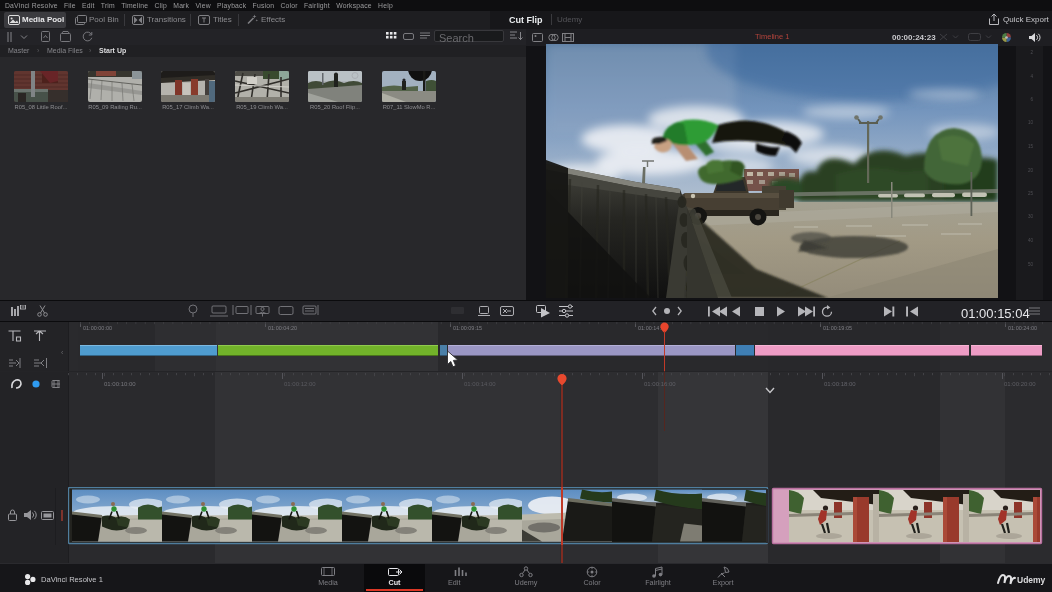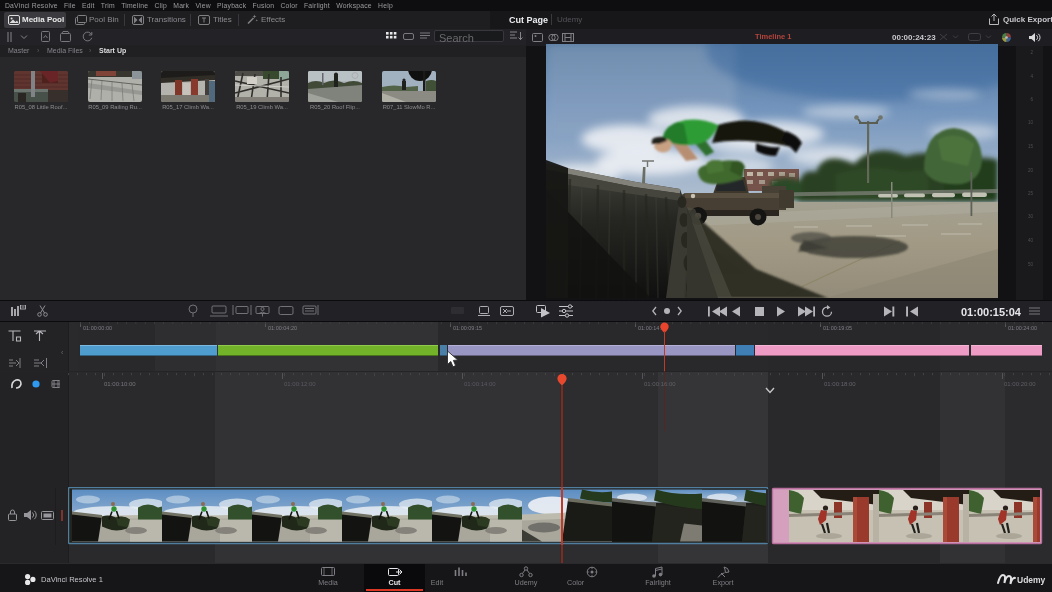--- a/index.html
+++ b/index.html
@@ -39,28 +39,28 @@
       <path d="M4 3 h4 M6 3 v4.5" stroke="#808084" fill="none"></path>
     </svg>
 <div class="txt" style="left:213px;top:15px;font-size:8px;color:#8b8b8f">Titles</div>
 <div class="abs" style="left:238px;top:14px;width:1px;height:12px;background:#39393d"></div>
 <svg class="abs" style="left:246px;top:14px" width="12" height="11" viewBox="0 0 12 11">
       <path d="M2 9.5 L7.5 4" stroke="#808084" stroke-width="1.6" fill="none"></path>
       <path d="M8.5 0.5 l.5 1.5 1.5 .5 -1.5 .5 -.5 1.5 -.5 -1.5 -1.5 -.5 1.5 -.5 Z" fill="#808084"></path>
       <path d="M10.8 5.2 l.3 .9 .9 .3 -.9 .3 -.3 .9 -.3 -.9 -.9 -.3 .9 -.3 Z" fill="#808084"></path>
     </svg>
 <div class="txt" style="left:261px;top:15px;font-size:8px;color:#8b8b8f">Effects</div>
-<div class="txt" style="left:509px;top:14.5px;font-size:9px;font-weight:bold;color:#eceff1">Cut Page</div>
+<div class="txt" style="left:509px;top:14.5px;font-size:9px;font-weight:bold;color:#eceff1">Cut Flip</div>
 <div class="abs" style="left:551px;top:14px;width:1px;height:11px;background:#3a3a3e"></div>
 <div class="txt" style="left:557px;top:15px;font-size:8px;color:#55555a">Udemy</div>
 <svg class="abs" style="left:988px;top:13px" width="12" height="13" viewBox="0 0 12 13">
       <path d="M1.5 5.5 v6 h9 v-6" fill="none" stroke="#b9b9bd"></path>
       <path d="M6 8 V1 M3.5 3.5 L6 1 L8.5 3.5" fill="none" stroke="#b9b9bd"></path>
     </svg>
-<div class="txt" style="left:1003px;top:15px;font-size:8px;font-weight:bold;color:#c7c7cb">Quick Export</div>
+<div class="txt" style="left:1003px;top:15px;font-size:8px;font-weight:normal;color:#c7c7cb">Quick Export</div>
 
 <div class="abs" style="left:0;top:29px;width:526px;height:16px;background:#232327"></div>
 <svg class="abs" style="left:7px;top:32px" width="22" height="10" viewBox="0 0 22 10">
       <path d="M1 0 v10 M4 0 v10" stroke="#85858a"></path>
       <path d="M14 3.5 l3 3 3-3" stroke="#85858a" fill="none"></path>
     </svg>
 <svg class="abs" style="left:40px;top:31px" width="11" height="11" viewBox="0 0 11 11">
       <rect x="1.5" y="0.5" width="8" height="10" rx="1" fill="none" stroke="#77777c"></rect>
       <path d="M3.5 7 L5.5 4.5 L7.5 7" stroke="#77777c" fill="none"></path>
     </svg>
@@ -101,21 +101,21 @@
       <circle cx="3.5" cy="3" r="1" fill="#808084"></circle>
     </svg>
 <svg class="abs" style="left:548px;top:33px" width="11" height="9" viewBox="0 0 11 9">
       <circle cx="4" cy="4.5" r="3.2" fill="none" stroke="#808084"></circle>
       <circle cx="7" cy="4.5" r="3.2" fill="none" stroke="#808084"></circle>
     </svg>
 <svg class="abs" style="left:562px;top:33px" width="12" height="9" viewBox="0 0 12 9">
       <rect x="0.5" y="0.5" width="11" height="8" fill="none" stroke="#808084"></rect>
       <path d="M3 0.5 v8 M9 0.5 v8 M3 4.5 h6" stroke="#808084"></path>
     </svg>
-<div class="txt" style="left:755px;top:32px;font-size:7.5px;font-weight:bold;color:#b5443c">Timeline 1</div>
+<div class="txt" style="left:755px;top:32px;font-size:7.5px;font-weight:normal;color:#b5443c">Timeline 1</div>
 <div class="txt" style="left:892px;top:33px;font-size:8px;font-weight:bold;color:#c9c9cd">00:00:24:23</div>
 <svg class="abs" style="left:939px;top:33px" width="20" height="8" viewBox="0 0 20 8">
       <path d="M1 1 l7 6 M8 1 l-7 6" stroke="#3e3e43"></path>
       <path d="M14 2.5 l2.5 2.5 2.5-2.5" stroke="#3e3e43" fill="none"></path>
     </svg>
 <svg class="abs" style="left:968px;top:33px" width="24" height="8" viewBox="0 0 24 8">
       <rect x="0.5" y="0.5" width="12" height="7" rx="2" fill="none" stroke="#3e3e43"></rect>
       <path d="M18 2.5 l2.5 2.5 2.5-2.5" stroke="#3e3e43" fill="none"></path>
     </svg>
 <svg class="abs" style="left:1002px;top:33px" width="9" height="9" viewBox="0 0 10 10">
@@ -453,21 +453,21 @@
 </g>
 <path d="M121 2.2 A4.5 4.5 0 1 0 125.5 6.7" stroke="#b6b6ba" fill="none" stroke-width="1.3"></path>
 <path d="M121 0 l3.4 2.4 -3.4 2.2 Z" fill="#b6b6ba"></path>
 </svg>
 <svg class="abs" style="left:884px;top:306px" width="36" height="11" viewBox="0 0 36 11">
 <g fill="#b6b6ba">
         <path d="M0 0.5 L8 5.5 L0 10.5 Z M8.4 0.5 v10 h1.9 v-10 Z"></path>
 <path d="M34 0.5 L26 5.5 L34 10.5 Z M24 0.5 v10 h-1.9 v-10 Z"></path>
       </g>
     </svg>
-<div class="txt" style="left:961px;top:305.5px;font-size:11px;font-weight:bold;color:#e6e6ea">01:00:15:04</div>
+<div class="txt" style="left:961px;top:305.5px;font-size:13px;font-weight:normal;color:#e6e6ea">01:00:15:04</div>
 <svg class="abs" style="left:1029px;top:307px" width="11" height="8" viewBox="0 0 11 8">
       <path d="M0 1 h11 M0 4 h11 M0 7 h11" stroke="#78787c" stroke-width="1.2"></path>
     </svg>
 
 <div class="abs" style="left:0;top:322px;width:1052px;height:241px;background:#2a2a2d"></div>
 <div class="abs" style="left:68px;top:371px;width:147px;height:192px;background:#2a2a2d"></div>
 <div class="abs" style="left:215px;top:371px;width:345px;height:192px;background:#323235"></div>
 <div class="abs" style="left:560px;top:371px;width:98px;height:192px;background:#2d2d30"></div>
 <div class="abs" style="left:658px;top:371px;width:110px;height:192px;background:#353538"></div>
 <div class="abs" style="left:768px;top:371px;width:172px;height:192px;background:#29292c"></div>
@@ -890,34 +890,34 @@
     </svg>
 <div class="txt" style="left:303.0px;top:577.5px;width:50px;text-align:center;font-size:7.2px;font-weight:normal;color:#7f7f84">Media</div>
 <svg class="abs" style="left:387.5px;top:566px" width="14" height="12" viewBox="0 0 14 12">
       <rect x="0.5" y="2.5" width="10" height="7" rx="1" fill="none" stroke="#e6e6ea"></rect>
       <path d="M8 6 h6 M11.5 3.5 L14 6 L11.5 8.5" stroke="#e6e6ea" fill="none"></path>
     </svg>
 <div class="txt" style="left:369.5px;top:577.5px;width:50px;text-align:center;font-size:7.2px;font-weight:bold;color:#e6e6ea">Cut</div>
 <svg class="abs" style="left:454.0px;top:566px" width="14" height="12" viewBox="0 0 14 12">
       <path d="M1.5 10 V4 M5 10 V1.5 M8.5 10 V4 M12 10 V6.5" stroke="#7f7f84" stroke-width="1.6" fill="none"></path>
     </svg>
-<div class="txt" style="left:412px;top:577.5px;width:50px;text-align:center;font-size:7.2px;font-weight:normal;color:#7f7f84">Edit</div>
+<div class="txt" style="left:448px;top:577.5px;width:50px;font-size:7.2px;font-weight:normal;color:#7f7f84">Edit</div>
 <svg class="abs" style="left:519.0px;top:566px" width="14" height="12" viewBox="0 0 14 12">
       <circle cx="7" cy="2.5" r="1.7" fill="none" stroke="#7f7f84"></circle>
       <circle cx="2.5" cy="9" r="1.7" fill="none" stroke="#7f7f84"></circle>
       <circle cx="11.5" cy="9" r="1.7" fill="none" stroke="#7f7f84"></circle>
       <path d="M6 4 L3.5 7.5 M8 4 L10.5 7.5" stroke="#7f7f84"></path>
     </svg>
 <div class="txt" style="left:501.0px;top:577.5px;width:50px;text-align:center;font-size:7.2px;font-weight:normal;color:#7f7f84">Udemy</div>
 <svg class="abs" style="left:585.0px;top:566px" width="14" height="12" viewBox="0 0 14 12">
       <circle cx="7" cy="6" r="4.8" fill="none" stroke="#7f7f84"></circle>
       <circle cx="7" cy="6" r="1.5" fill="#7f7f84"></circle>
       <path d="M7 1.2 v2 M7 8.8 v2 M2.2 6 h2 M9.8 6 h2" stroke="#7f7f84" stroke-width="0.8"></path>
     </svg>
-<div class="txt" style="left:567.0px;top:577.5px;width:50px;font-size:7.2px;font-weight:normal;color:#7f7f84">Color</div>
+<div class="txt" style="left:567.0px;top:577.5px;width:50px;text-align:center;font-size:7.2px;font-weight:normal;color:#7f7f84">Color</div>
 <svg class="abs" style="left:651.0px;top:566px" width="14" height="12" viewBox="0 0 14 12">
       <path d="M4.5 10 V2.5 L11 1 V8.5 M4.5 4.5 L11 3" stroke="#7f7f84" fill="none"></path>
       <circle cx="3" cy="10" r="1.8" fill="#7f7f84"></circle>
       <circle cx="9.5" cy="8.6" r="1.8" fill="#7f7f84"></circle>
     </svg>
 <div class="txt" style="left:633.0px;top:577.5px;width:50px;text-align:center;font-size:7.2px;font-weight:normal;color:#7f7f84">Fairlight</div>
 <svg class="abs" style="left:716.0px;top:566px" width="14" height="12" viewBox="0 0 14 12">
       <path d="M8 1 Q12.5 1.5 13 6 L9.5 6.5 Q9 2.5 8 1 Z" fill="none" stroke="#7f7f84"></path>
       <path d="M2 11.5 Q4 8 8.5 6.8 M5 7 l4 4" stroke="#7f7f84" fill="none"></path>
     </svg>

